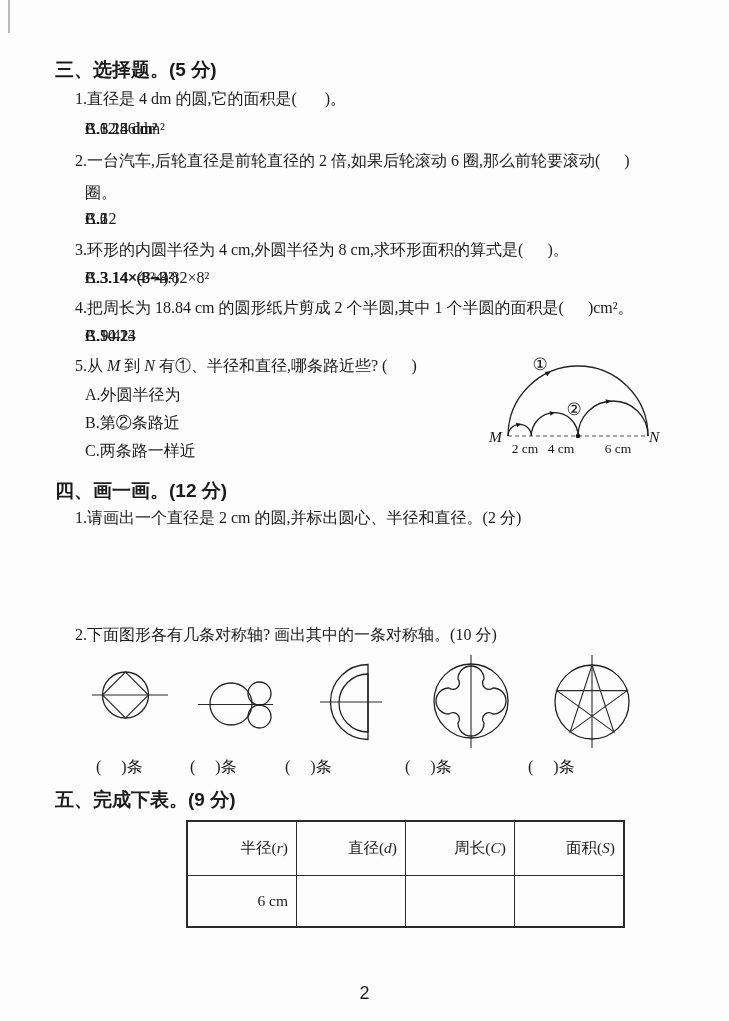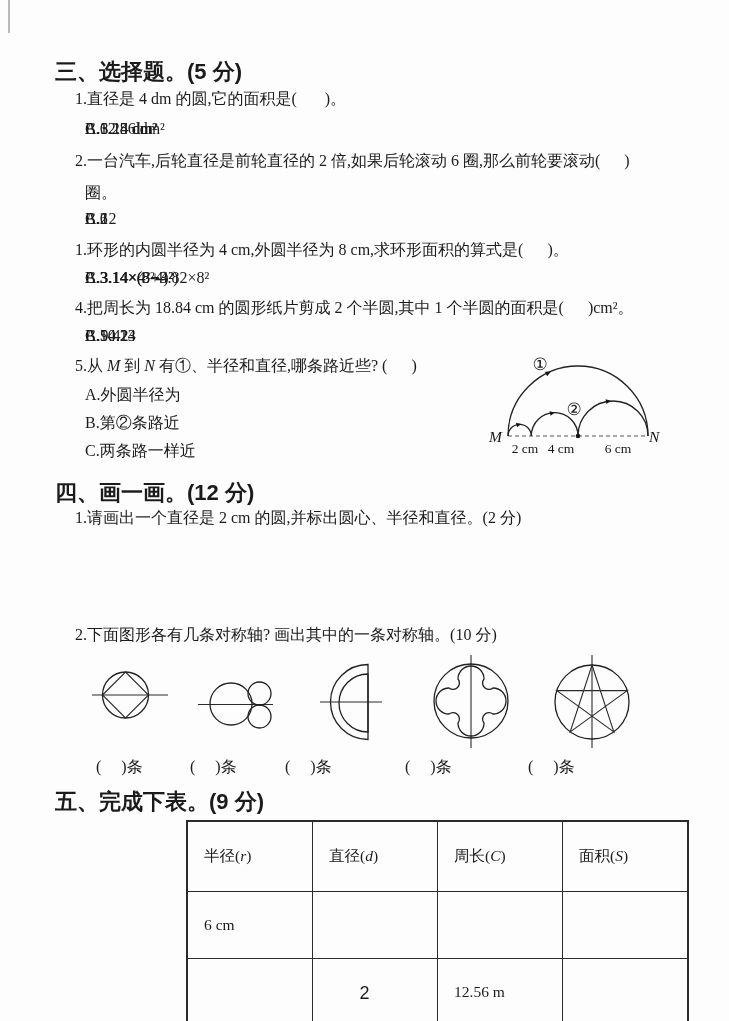--- a/index.html
+++ b/index.html
@@ -3,36 +3,36 @@
 <meta charset="utf-8">
 <style>
   html,body{margin:0;padding:0}
   body{
     width:729px;height:1021px;position:relative;overflow:hidden;
     background:#fdfdfd;color:#1b1b1b;
     font-family:"Liberation Serif","DejaVu Serif",serif;
   }
   .abs{position:absolute}
   .t{white-space:pre;font-size:16px;line-height:1.25}
-  .hd{font-weight:700;font-size:22px;font-family:"Liberation Sans","DejaVu Sans",sans-serif;white-space:pre}
+  .hd{font-weight:700;font-size:19px;font-family:"Liberation Sans","DejaVu Sans",sans-serif;white-space:pre}
   .it{font-style:italic}
   .opts{position:absolute;height:22px;width:620px}
   .opts .o{position:absolute;white-space:pre;font-size:16px;top:0}
   .opts .o:nth-child(1){left:0}
   .opts .o:nth-child(2){left:158}
   .opts .o:nth-child(3){left:322}
   .opts.q3 .o:nth-child(2){left:170}
   .opts.q3 .o:nth-child(3){left:340}
   .edge{position:absolute;left:8px;top:0;width:2px;height:33px;background:#b9b9b9}
   svg{position:absolute;overflow:visible}
   .ln{stroke:#222;stroke-width:1.3;fill:none}
   .lnthin{stroke:#2a2a2a;stroke-width:1.1;fill:none}
   .blank{position:absolute;white-space:pre;font-size:16px;top:757px}
   .tbl{position:absolute;left:186px;top:820px;border-collapse:collapse;background:#fdfdfd}
-  .tbl td{border:1.5px solid #2b2b2b;width:92px;height:34px;text-align:left;font-size:15.5px;white-space:pre;padding:16px}
+  .tbl td{border:1.5px solid #2b2b2b;width:92px;height:34px;text-align:right;font-size:15.5px;white-space:pre;padding:8px}
   .tbl{border:2px solid #2b2b2b}
   .tbl tr.hrow td{height:37px}
   .pageno{position:absolute;left:0;right:0;top:983px;text-align:center;font-size:18px;font-family:"Liberation Sans","DejaVu Sans",sans-serif}
   .dtext{font-family:"Liberation Serif","DejaVu Serif",serif;fill:#161616}
 </style>
 </head>
 <body>
 
 <div class="edge"></div>
 
@@ -46,21 +46,21 @@
 </div>
 
 <div class="abs t" style="left:75px;top:151px">2.一台汽车,后轮直径是前轮直径的 2 倍,如果后轮滚动 6 圈,那么前轮要滚动(      )</div>
 <div class="abs t" style="left:85px;top:183px">圈。</div>
 <div class="opts" style="left:85px;top:210px">
   <span class="o">A.12</span>
   <span class="o">B.6</span>
   <span class="o">C.2</span>
 </div>
 
-<div class="abs t" style="left:75px;top:240px">1.环形的内圆半径为 4 cm,外圆半径为 8 cm,求环形面积的算式是(      )。</div>
+<div class="abs t" style="left:75px;top:240px">3.环形的内圆半径为 4 cm,外圆半径为 8 cm,求环形面积的算式是(      )。</div>
 <div class="opts q3" style="left:85px;top:269px">
   <span class="o">A.3.14×4²+3.82×8²</span>
   <span class="o">B.3.14×(8²-4²)</span>
   <span class="o">C.3.14×(8-4)²</span>
 </div>
 
 <div class="abs t" style="left:75px;top:298px">4.把周长为 18.84 cm 的圆形纸片剪成 2 个半圆,其中 1 个半圆的面积是(      )cm²。</div>
 <div class="opts" style="left:85px;top:327px">
   <span class="o">A.9.42</span>
   <span class="o">B.50.24</span>
@@ -142,22 +142,16 @@
     <td><span>直径(</span><span class="it">d</span><span>)</span></td>
     <td><span>周长(</span><span class="it">C</span><span>)</span></td>
     <td><span>面积(</span><span class="it">S</span><span>)</span></td>
   </tr>
   <tr>
     <td>6 cm</td>
     <td></td>
     <td></td>
     <td></td>
   </tr>
-  <tr>
-    <td></td>
-    <td></td>
-    <td>12.56 m</td>
-    <td></td>
-  </tr>
 </tbody>
   </table>
 
 <div class="pageno">2</div>
 
 </body></html>

